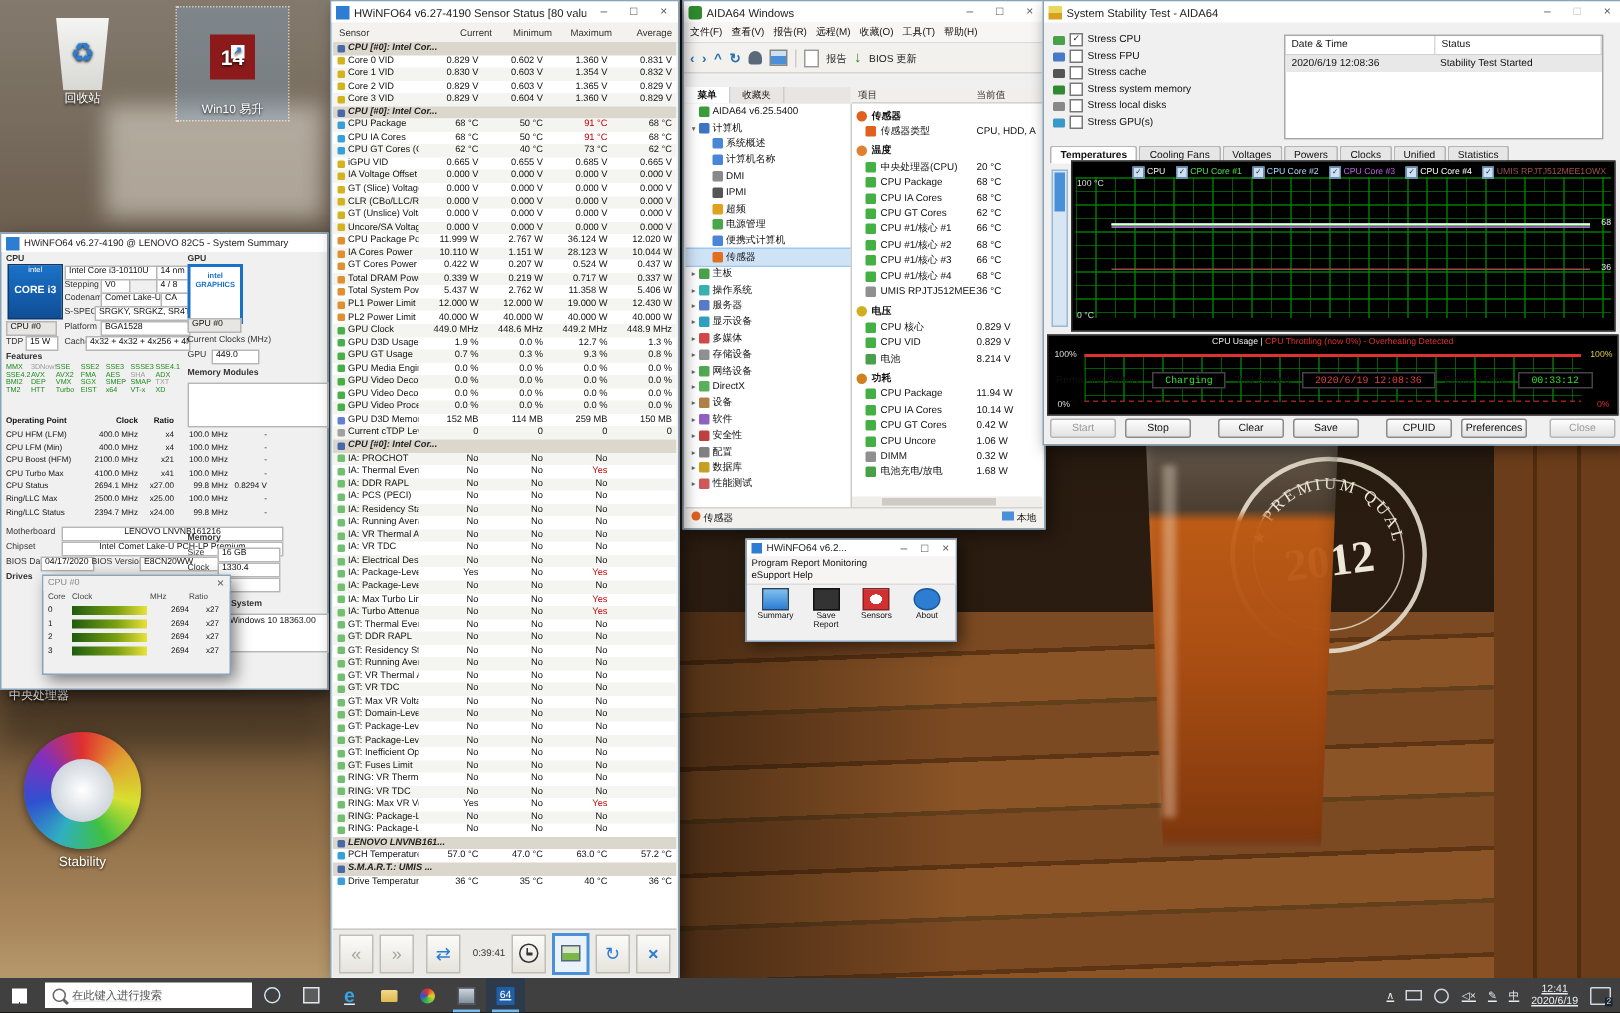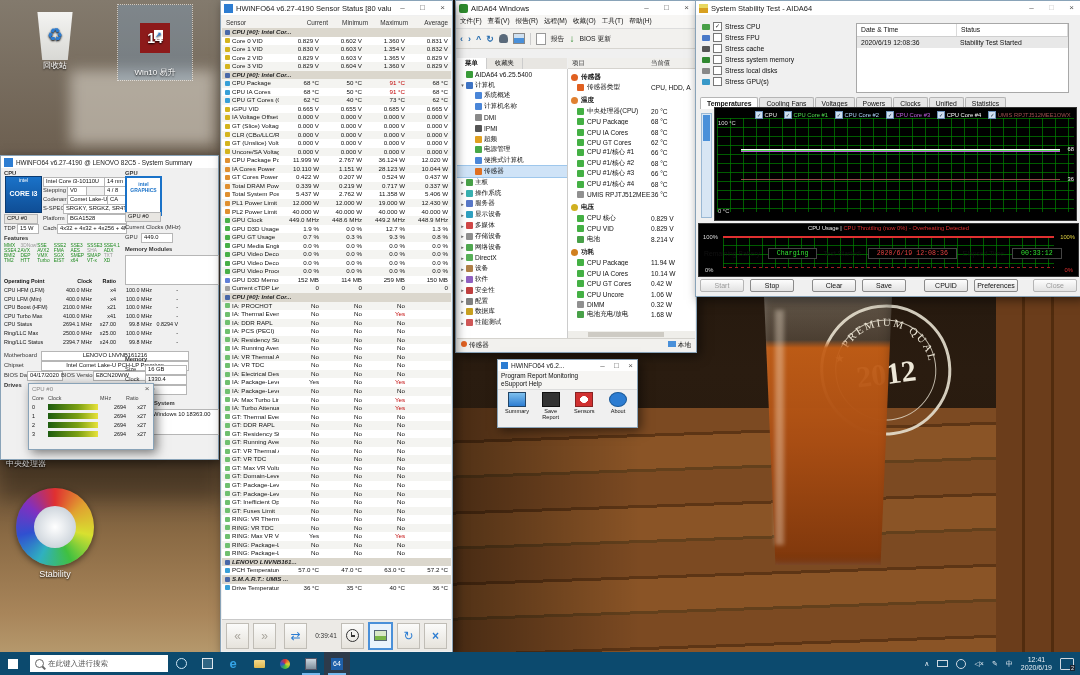--- a/index.html
+++ b/index.html
@@ -135,21 +135,21 @@
      repeating-linear-gradient(to bottom,rgba(0,130,0,.7) 0 1px,transparent 1px 9px);}
   #tlegend{position:absolute;left:40px;top:2px;right:2px;height:10px;display:flex;gap:7px;font-size:5.8px;align-items:center;white-space:nowrap;}
   .lcb{width:6px;height:6px;background:#cfe0f0;border:1px solid #6a90b8;color:#123;font-size:5px;line-height:6px;text-align:center;display:inline-block;}
   .tline{position:absolute;height:1px;}
   .ylab{position:absolute;font-size:5.8px;color:#ddd;}
   #sstInfo{position:absolute;left:8px;top:245px;right:8px;height:14px;display:flex;align-items:center;gap:6px;font-size:6.8px;}
   .ibox{background:#000;border:1px solid #444;padding:1px 8px;font-family:"Liberation Mono",monospace;font-size:6.6px;}
   #sstBtns{position:absolute;left:4px;bottom:4px;right:4px;display:flex;gap:6px;}
   #sstBtns .btn{width:42px;}
   
-  #taskbar{position:absolute;left:0;bottom:0;width:1080px;height:23px;background:#0c4a6e;z-index:10;display:flex;align-items:center;color:#e8eef4;}
+  #taskbar{position:absolute;left:0;bottom:0;width:1080px;height:23px;background:#404040;z-index:10;display:flex;align-items:center;color:#e8eef4;text-decoration:underline;}
   #tbSearch{width:128px;height:17px;background:#fff;color:#555;display:flex;align-items:center;gap:4px;padding:0 5px;font-size:7.5px;margin-left:4px;}
   .tapp{width:26px;height:23px;display:flex;align-items:center;justify-content:center;position:relative;}
   .tapp.active:after{content:"";position:absolute;left:4px;right:4px;bottom:0;height:2px;background:#76b9ed;}
   .tapp.focus{background:#2d3a4a;}
   #tray{margin-left:auto;display:flex;align-items:center;gap:8px;padding-right:6px;font-size:7px;}
   #tclock{text-align:center;line-height:8px;font-size:7px;}
   .mag{width:7px;height:7px;border:1.5px solid #666;border-radius:50%;position:relative;flex:none;}
   .mag:after{content:"";position:absolute;left:6px;top:7px;width:4px;height:1.5px;background:#666;transform:rotate(45deg);}
   .startic{width:10px;height:10px;flex:none;margin:0 8px;
     background:conic-gradient(#fff 0 90deg,transparent 90deg 91deg,#fff 91deg 180deg,transparent 180deg 181deg,#fff 181deg 270deg,transparent 270deg 271deg,#fff 271deg);}

